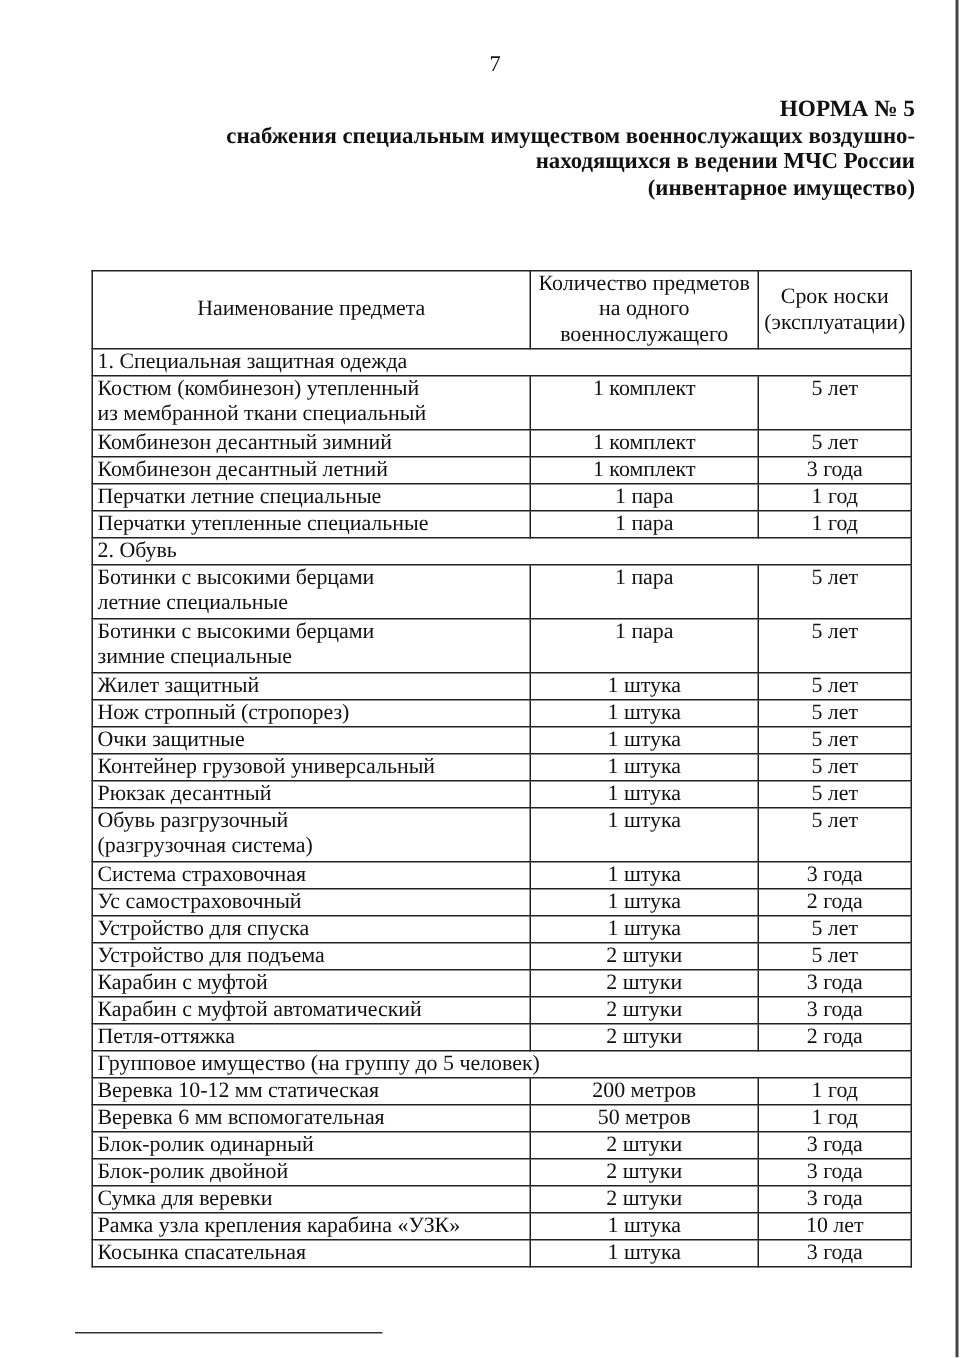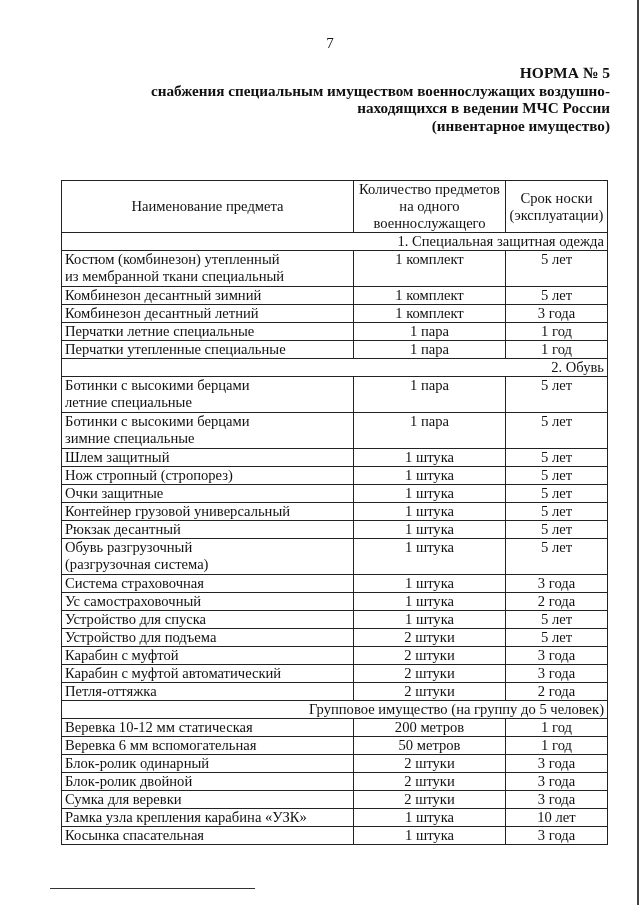--- a/index.html
+++ b/index.html
@@ -18,21 +18,21 @@
   table.norm col.c1 { width: 292px; }
   table.norm col.c2 { width: 152px; }
   table.norm col.c3 { width: 102px; }
   table.norm td, table.norm th {
     border: 1px solid #222; padding: 0 3px; vertical-align: top; font-weight: normal;
     line-height: 17px; height: 17px; overflow: hidden; white-space: nowrap;
   }
   table.norm th { vertical-align: middle; text-align: center; line-height: 17px; height: 50px; padding: 0; }
   td.name { text-align: left; padding-left: 4px; }
   td.qty, td.term { text-align: center; }
-  td.section { text-align: right; }
+  td.section { text-align: left; }
   tr.two td { height: 35px; }
   .right-edge { position: absolute; right: 1px; top: 0; width: 2px; height: 905px; background: #444; }
   .footer-line { position: absolute; left: 50px; top: 888px; width: 205px; height: 1px; background: #333; }
 </style>
 </head>
 <body>
 
 <div class="page-num">7</div>
 
 <div class="title-block">
@@ -116,21 +116,21 @@
       <tr class="two">
         <td class="name">
           <div>Ботинки с высокими берцами</div>
           <div>зимние специальные</div>
         </td>
         <td class="qty">1 пара</td>
         <td class="term">5 лет</td>
       </tr>
       <tr>
         <td class="name">
-          <div>Шлем защитный</div>
+          <div>Жилет защитный</div>
         </td>
         <td class="qty">1 штука</td>
         <td class="term">5 лет</td>
       </tr>
       <tr>
         <td class="name">
           <div>Нож стропный (стропорез)</div>
         </td>
         <td class="qty">1 штука</td>
         <td class="term">5 лет</td>

